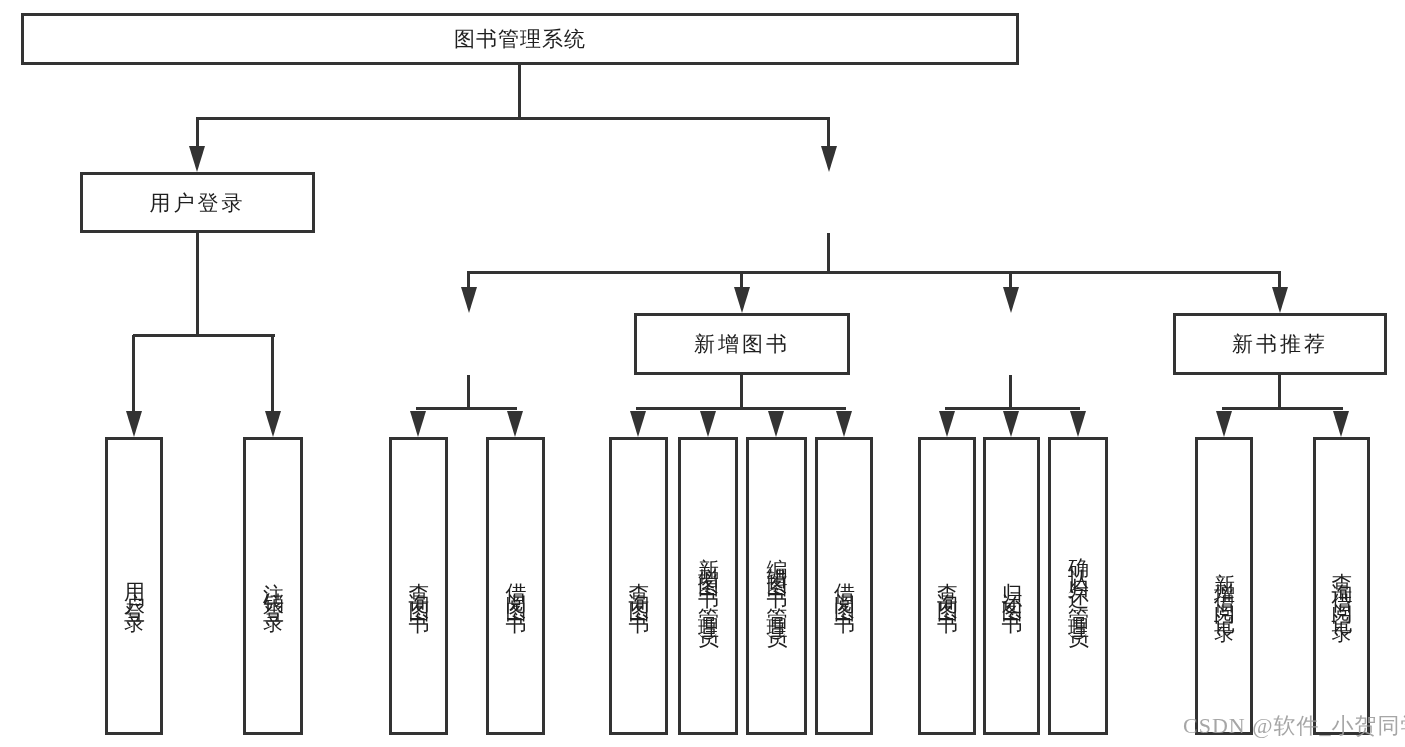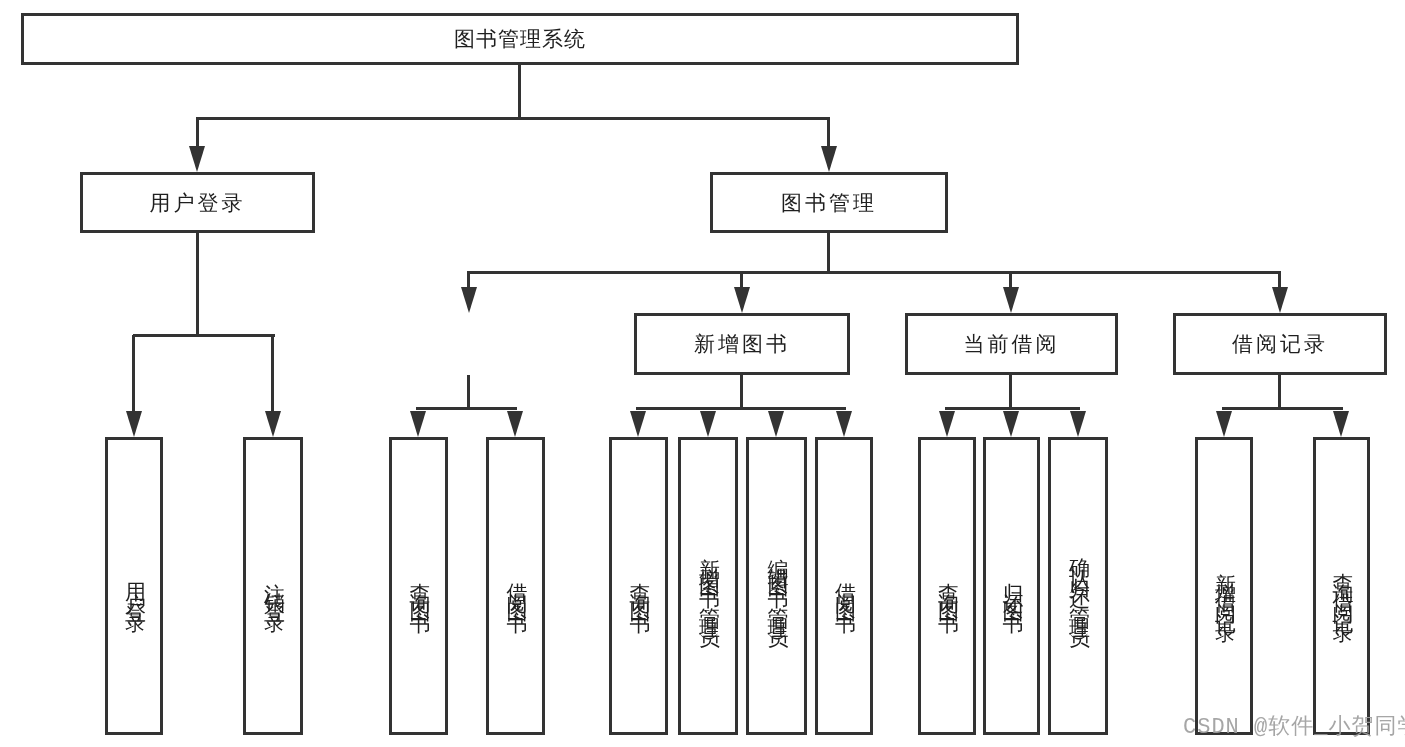--- a/index.html
+++ b/index.html
@@ -4,21 +4,21 @@
 <style>
   :root{
     --line:#333333;
     --text:#1f1f1f;
   }
   html,body{margin:0;padding:0;background:#ffffff;}
   #canvas{
     position:relative;
     width:1405px;height:747px;
     background:#ffffff;
-    font-family:Liberation Mono, monospace;
+    font-family:Liberation Serif, serif;
     color:var(--text);
     overflow:hidden;
   }
   .box{
     position:absolute;
     box-sizing:border-box;
     border:3px solid var(--line);
     background:#ffffff;
     display:flex;align-items:center;justify-content:center;
   }
@@ -60,32 +60,26 @@
 
 <div id="canvas">
 
   <div class="box root" style="left:21px;top:13px;width:998px;height:52px">
     <span class="lbl">图书管理系统</span>
   </div>
 
   <div class="box" style="left:80px;top:172px;width:235px;height:61px">
     <span class="lbl">用户登录</span>
   </div>
-  <div class="box" style="left:710px;top:172px;width:238px;height:61px">
-    <span class="lbl">图书管理</span>
-  </div>
 
   <div class="box" style="left:634px;top:313px;width:216px;height:62px">
     <span class="lbl">新增图书</span>
   </div>
-  <div class="box" style="left:905px;top:313px;width:213px;height:62px">
-    <span class="lbl">当前借阅</span>
-  </div>
   <div class="box" style="left:1173px;top:313px;width:214px;height:62px">
-    <span class="lbl">借阅记录</span>
+    <span class="lbl">新书推荐</span>
   </div>
 
   <div class="box vert" style="left:105px;top:437px;width:58px;height:298px">
     <span class="lbl">用户登录</span>
   </div>
   <div class="box vert" style="left:243px;top:437px;width:60px;height:298px">
     <span class="lbl">注销登录</span>
   </div>
 
   <div class="box vert" style="left:389px;top:437px;width:59px;height:298px">

